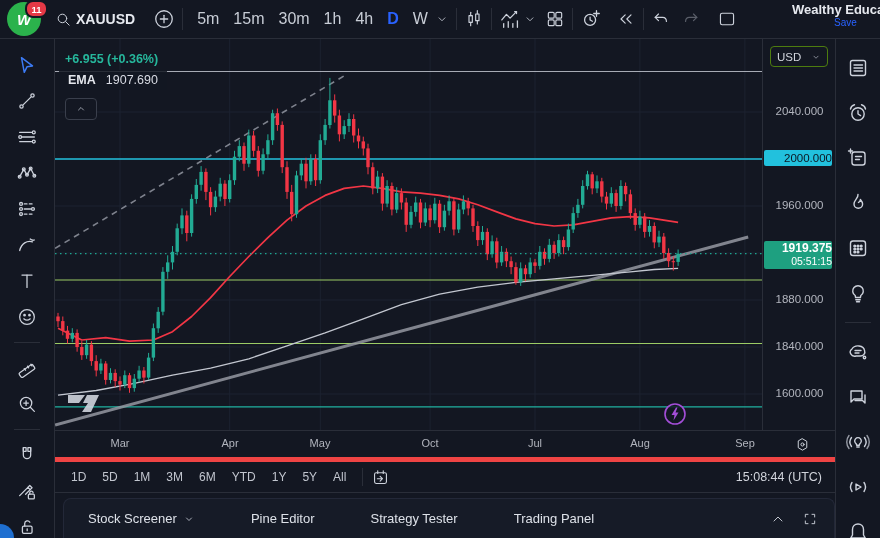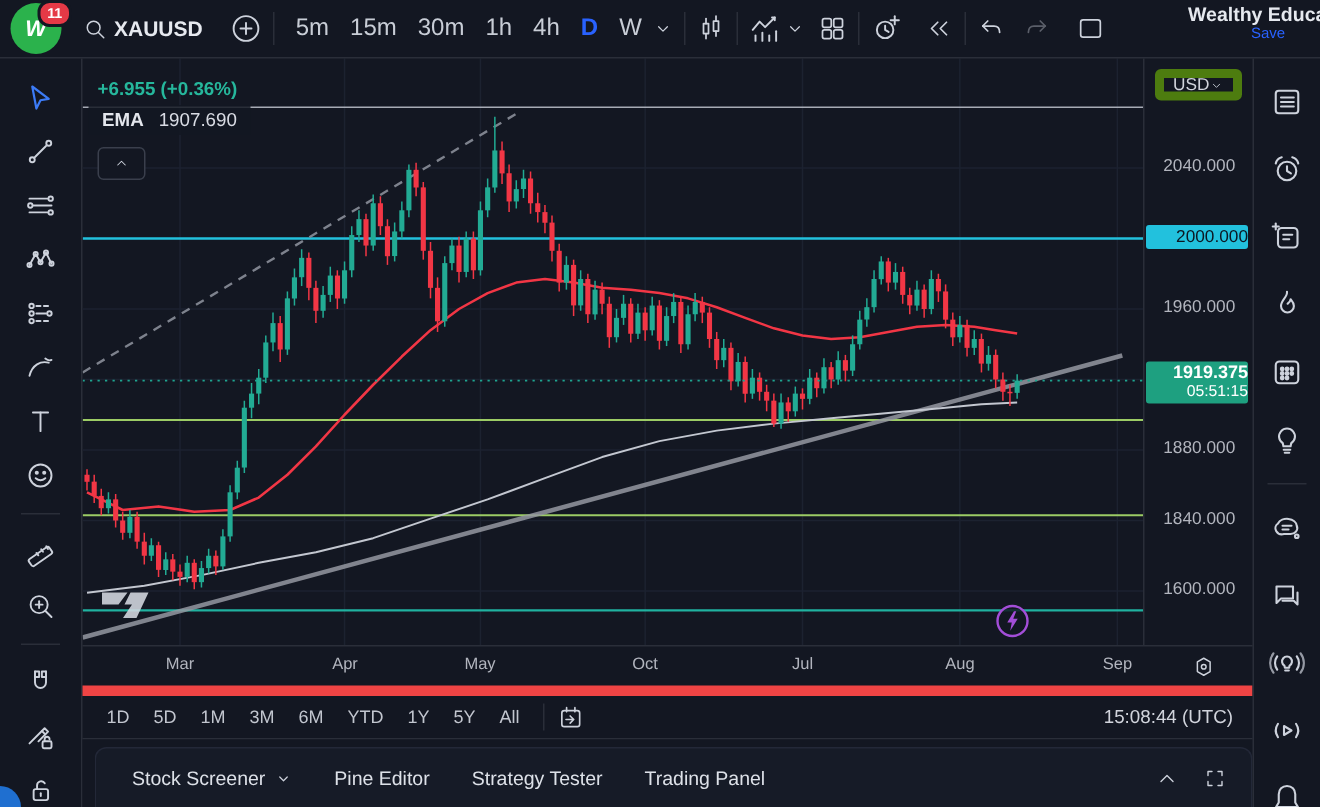--- a/index.html
+++ b/index.html
@@ -37,30 +37,30 @@
   #legend{position:absolute;left:4px;top:12px;z-index:5;font-size:12.5px;}
   #legend .chg{color:#26b79c;padding:2px 6px;display:inline-block;font-weight:bold;}
   .emarow{background:rgba(19,23,34,0.85);padding:3px 9px;margin-top:2px;display:table;}
   .emarow .el{color:#e3e6ec;font-weight:bold;margin-right:10px;}
   #collapse{margin:8px 0 0 6px;width:30px;height:20px;border:1px solid #3a3f4c;border-radius:4px;
             background:#131722;display:flex;align-items:center;justify-content:center;cursor:pointer;}
   #watermark{position:absolute;left:12px;top:352px;opacity:.88;}
   #eventmark{position:absolute;left:608px;top:364px;width:24px;height:24px;}
   
   #paxis{position:absolute;left:762px;top:38px;width:73px;height:392px;border-left:1px solid #2a2e39;font-size:11.5px;}
-  #usdbox{position:absolute;left:7px;top:8px;width:58px;height:21px;border:6px solid #4d7c0f;border-radius:4px;
+  #usdbox{position:absolute;left:7px;top:8px;width:58px;height:21px;border:1px solid #4d7c0f;border-radius:4px;
           display:flex;align-items:center;justify-content:space-between;padding:0 6px;box-sizing:border-box;
           font-size:11.5px;color:#d1d4dc;cursor:pointer;background:#131722;}
   .axlabel{position:absolute;left:0;width:73px;text-align:center;color:#b2b5be;}
   .axbadge{position:absolute;left:1px;width:68px;text-align:right;border-radius:2px;font-weight:bold;}
   
   #taxis{position:absolute;left:55px;top:430px;width:780px;height:27px;border-top:1px solid #2a2e39;font-size:11px;color:#b2b5be;}
   #taxis .m{position:absolute;top:6px;transform:translateX(-50%);cursor:ew-resize;}
   #taxisgear{position:absolute;right:24px;top:5px;}
-  #rangerow{position:absolute;left:55px;top:457px;width:780px;height:36px;border-top:7px solid #ef4444;
+  #rangerow{position:absolute;left:55px;top:457px;width:780px;height:36px;border-top:5px solid #ef4444;
             border-bottom:1px solid #2a2e39;display:flex;align-items:center;box-sizing:border-box;}
   .rbtn{padding:4px 8px;font-size:12px;color:#c2c6cf;cursor:pointer;border-radius:4px;}
   #rangerow .rdiv{width:1px;height:18px;background:#2a2e39;margin:0 8px;}
   #clock{position:absolute;right:13px;font-size:12.5px;color:#d1d4dc;cursor:pointer;}
   #footer{position:absolute;left:55px;top:493px;width:780px;height:45px;background:#131722;}
   #footerpanel{position:absolute;left:8px;top:5px;right:0;bottom:0;background:#161b27;border:1px solid #232838;
                border-bottom:none;border-radius:8px 8px 0 0;display:flex;align-items:center;padding-left:10px;box-sizing:border-box;}
   .fitem{display:flex;align-items:center;font-size:13px;color:#dde1e8;margin:0 14px;cursor:pointer;}
   .fitem svg{margin-left:6px;}
   #fright{position:absolute;right:16px;display:flex;align-items:center;gap:16px;}
@@ -662,21 +662,21 @@
           <line x1="8.5" y1="3.5" x2="8.5" y2="7"></line>
           <line x1="15.5" y1="3.5" x2="15.5" y2="7"></line>
           <path d="M8 13.5 h6 M11.5 10.5 l3 3 -3 3"></path>
         </svg>
     </span>
     <span id="clock">15:08:44 (UTC)</span>
   </div>
 
   <div id="footer">
     <div id="footerpanel">
-      <div id="fitems" style="display:flex;align-items:center;">
+      <div id="fitems" style="display:flex;align-items:center;gap:28px;">
           <div class="fitem">
             <span>Stock Screener</span>
             <svg width="12" height="12" viewBox="0 0 24 24" style="fill:none;stroke:#cdd2dc;stroke-width:1.6;stroke-linecap:round;stroke-linejoin:round">
               <polyline points="7 10 12 15 17 10"></polyline>
             </svg>
           </div>
           <div class="fitem">
             <span>Pine Editor</span>
           </div>
           <div class="fitem">

